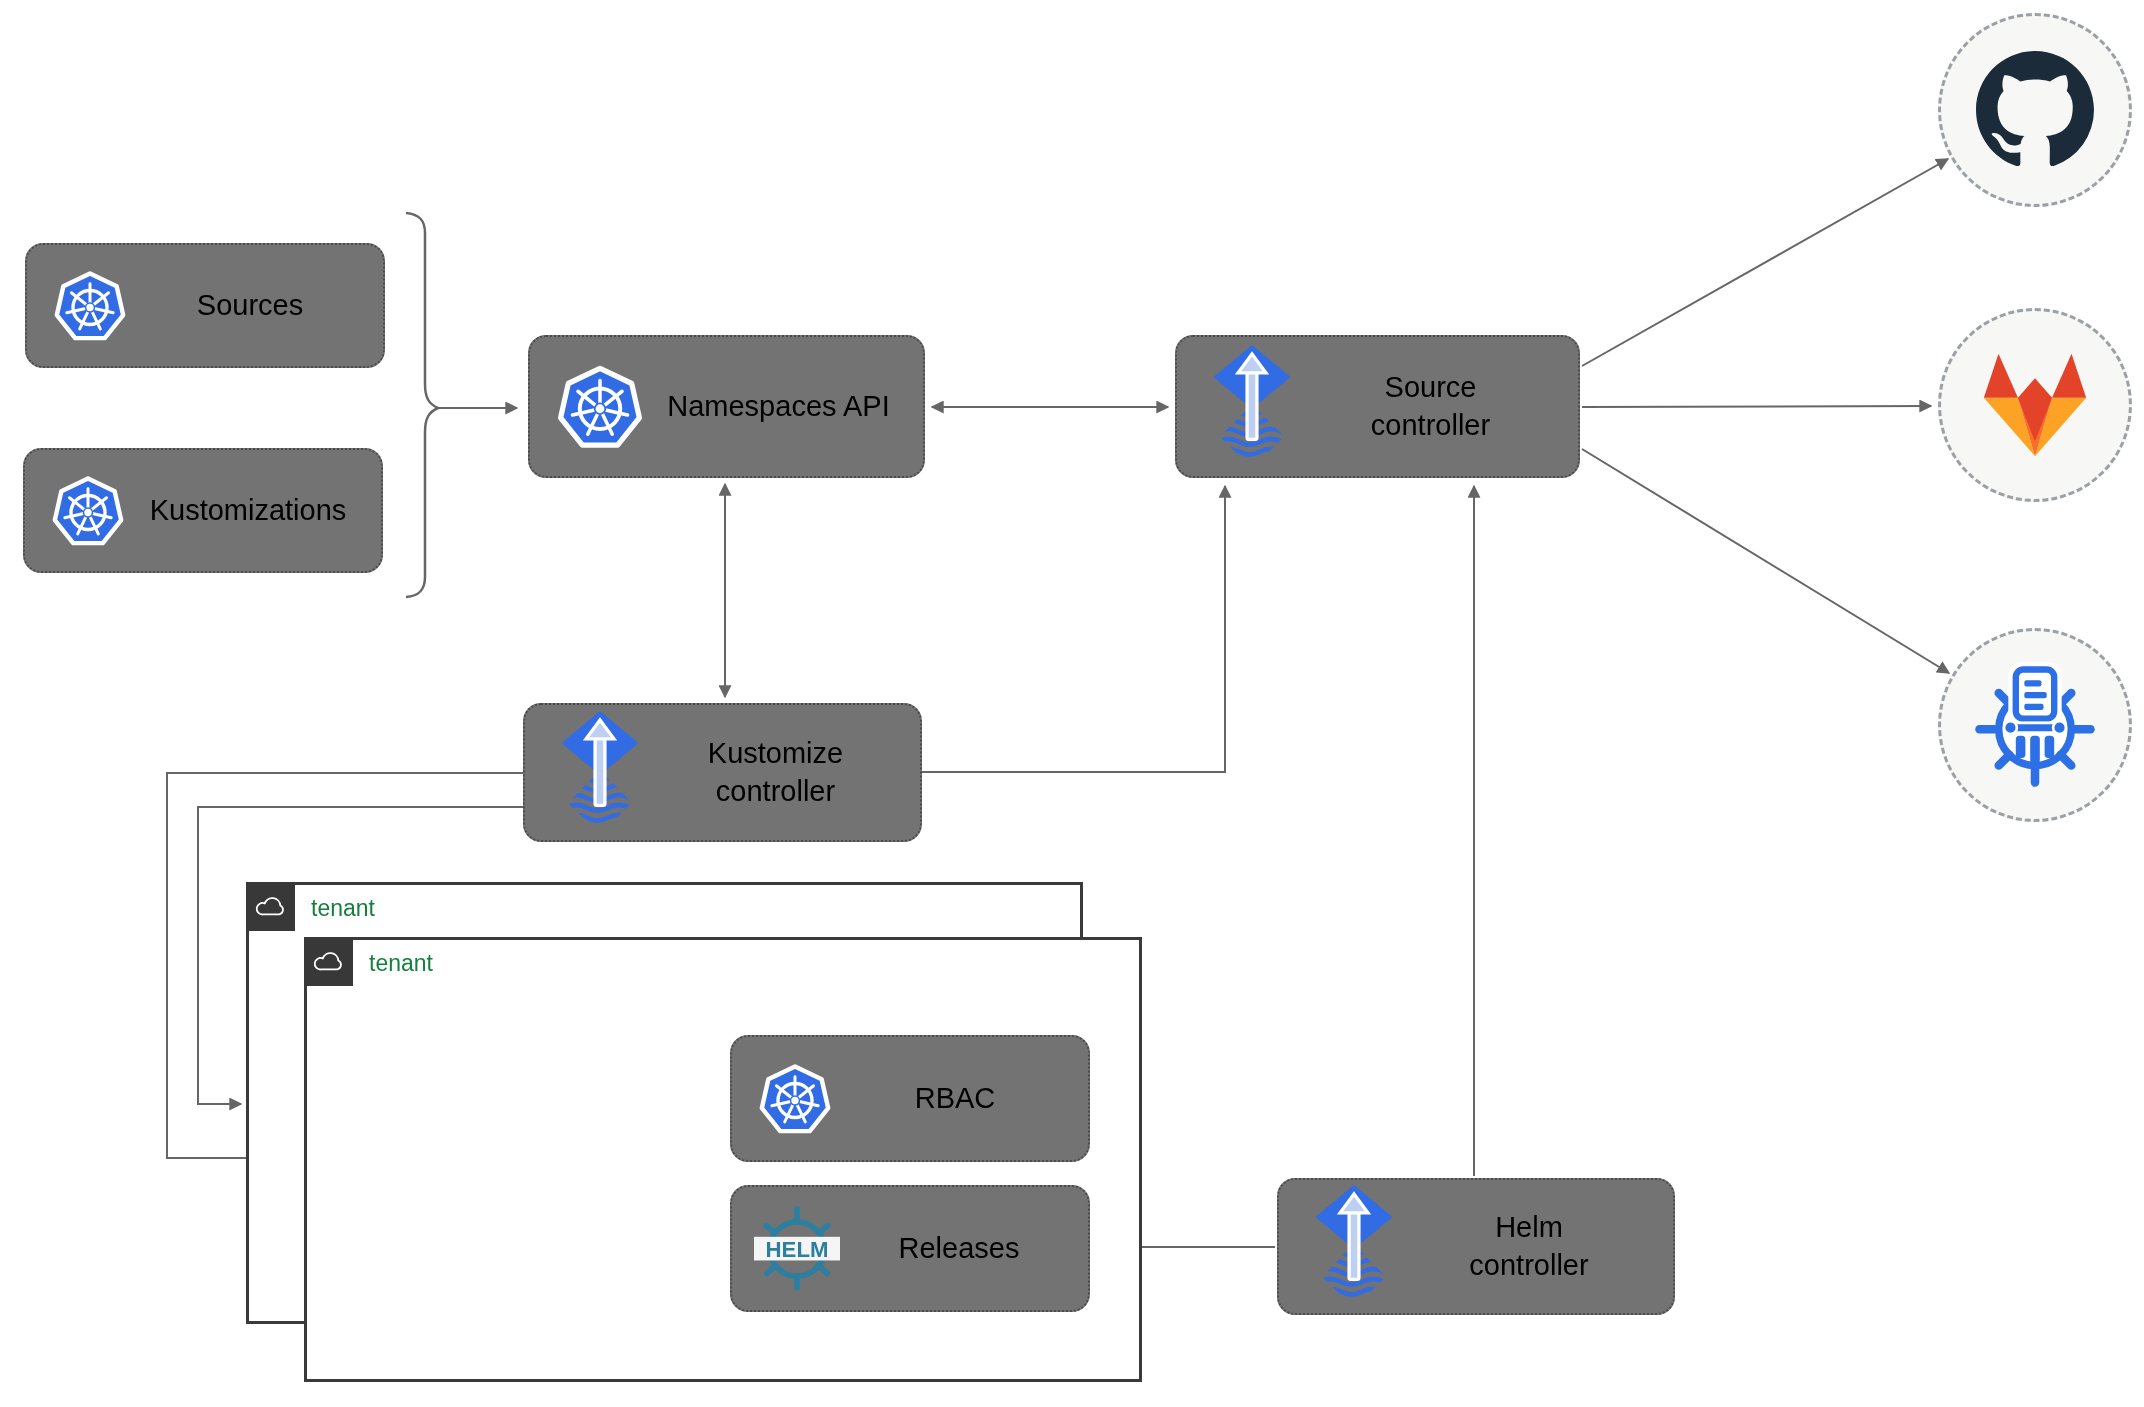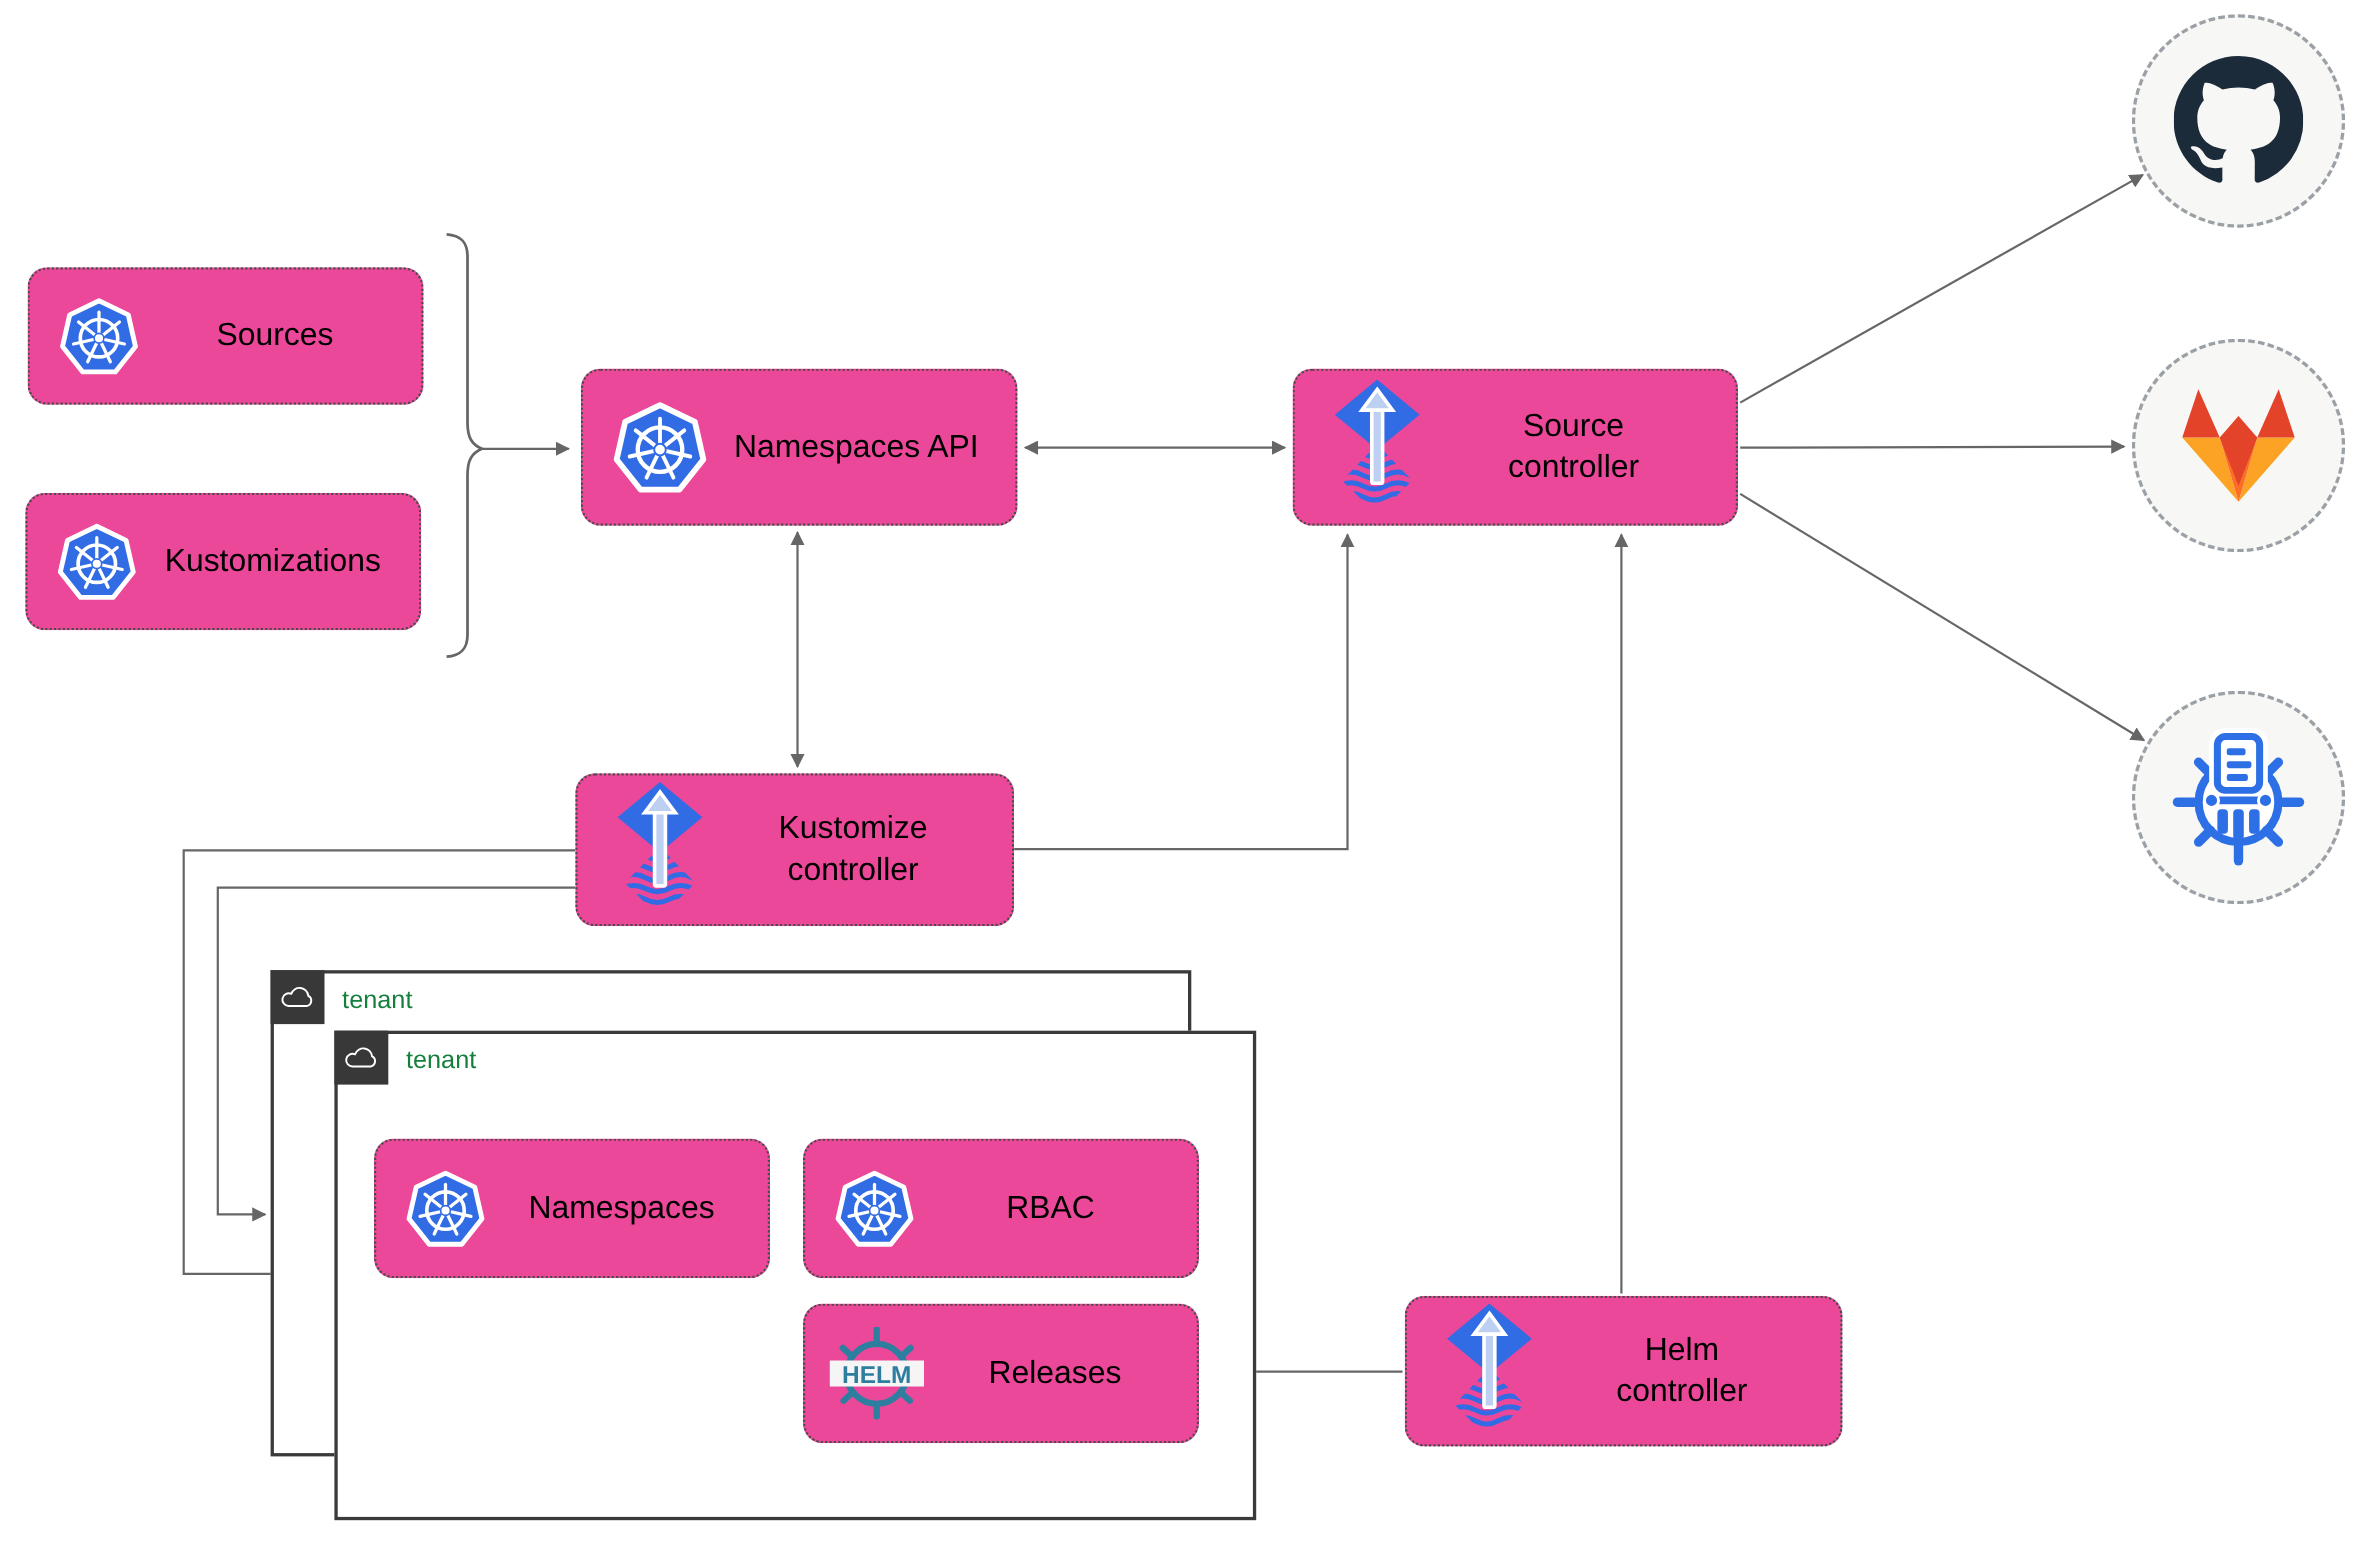--- a/index.html
+++ b/index.html
@@ -3,21 +3,21 @@
 <meta charset="utf-8">
 <style>
   html,body{margin:0;padding:0;background:#ffffff;}
   .canvas{
     position:relative;width:2144px;height:1407px;background:#ffffff;
     font-family:"Liberation Sans",sans-serif;color:#000;overflow:hidden;
   }
   .wires{position:absolute;left:0;top:0;z-index:1;}
   .node{
     position:absolute;z-index:6;box-sizing:border-box;
-    background:#ec4899;border:2px dotted #4a4a4a;border-radius:18px;
+    background:#737373;border:2px dotted #4a4a4a;border-radius:18px;
     display:flex;align-items:center;
   }
   .node .icon{margin-left:26px;flex:0 0 auto;display:flex;align-items:center;}
   .node .label{
     flex:1;text-align:center;font-size:29px;line-height:1.3;
     white-space:pre-line;padding-right:10px;
   }
   .tenant-box{
     position:absolute;box-sizing:border-box;background:#ffffff;
     border:3px solid #3a3a3a;
@@ -238,28 +238,20 @@
   <div class="node" style="left:1277px;top:1178px;width:398px;height:137px">
     <span class="icon" style="margin-left:34px">
       <svg width="82" height="123" viewBox="0 0 100 150">
           <use href="#flux-icon"></use>
         </svg>
       </span>
     <span class="label">Helm
 controller</span>
   </div>
 
-  <div class="node" style="left:340px;top:1035px;width:360px;height:127px">
-    <span class="icon">
-      <svg width="74" height="74" viewBox="0 0 100 100">
-          <use href="#k8s-icon"></use>
-        </svg>
-      </span>
-    <span class="label">Namespaces</span>
-  </div>
 
   <div class="node" style="left:730px;top:1035px;width:360px;height:127px">
     <span class="icon">
       <svg width="74" height="74" viewBox="0 0 100 100">
           <use href="#k8s-icon"></use>
         </svg>
       </span>
     <span class="label">RBAC</span>
   </div>
 

